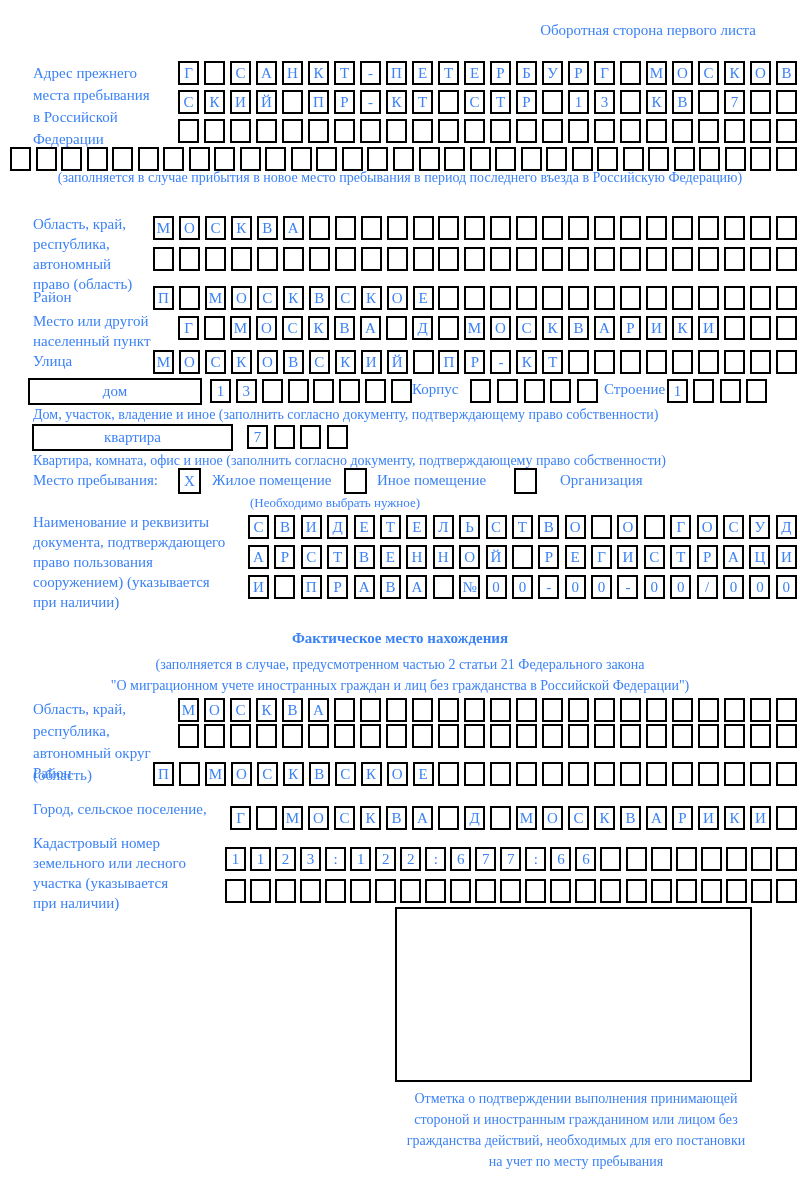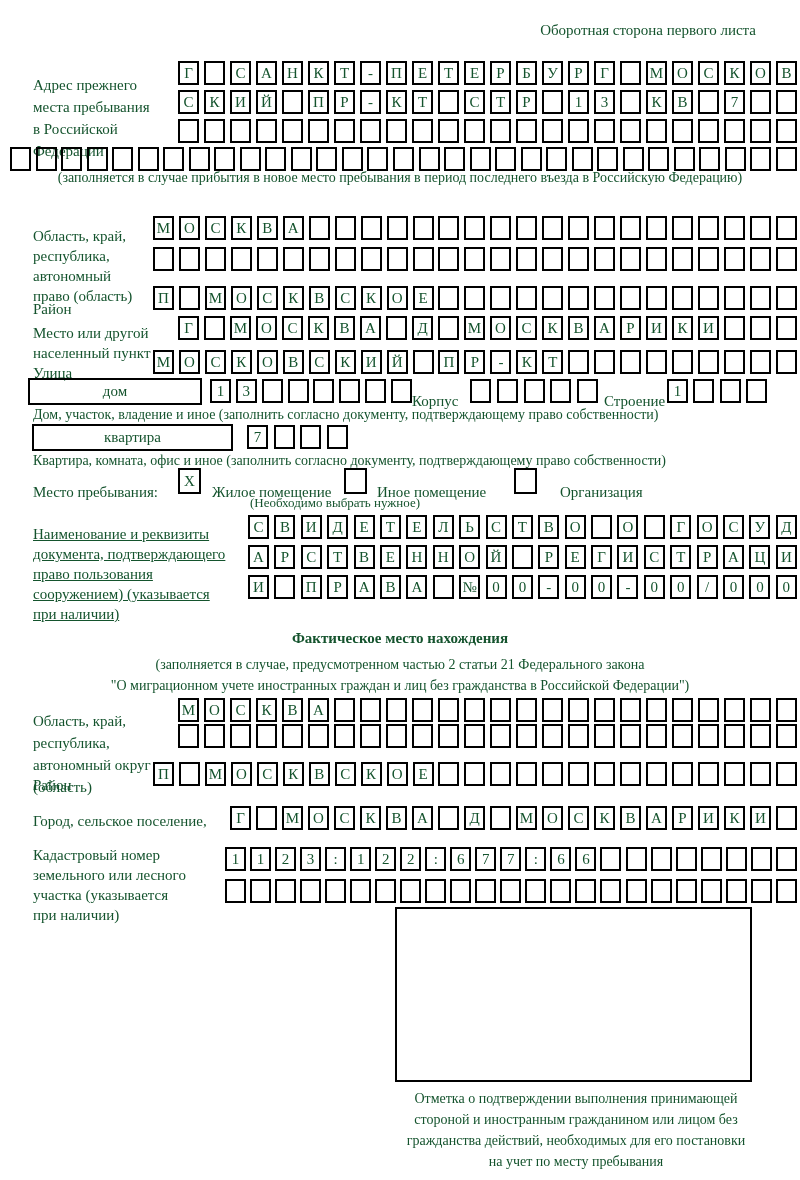--- a/index.html
+++ b/index.html
@@ -1,24 +1,24 @@
 <!DOCTYPE html>
 <html><head>
 <meta charset="utf-8">
 <style>
   * { box-sizing: border-box; }
   html, body { margin: 0; padding: 0; background: #ffffff; }
   .page {
     position: relative; width: 800px; height: 1180px;
-    background: #ffffff; color: #14532d;
+    background: #ffffff; color: #3b82f6;
     font-family: "Liberation Serif", "DejaVu Serif", serif;
     overflow: hidden;
   }
   .hdr { position: absolute; left: 0; top: 22px; width: 756px; text-align: right; font-size: 15px; }
-  .lbl { position: absolute; font-size: 15px; margin-top: 12px; }
+  .lbl { position: absolute; font-size: 15px; }
   .lines div { white-space: nowrap; }
   .lh20 { line-height: 20px; }
   .lh22 { line-height: 22px; }
   .caption { position: absolute; font-size: 14px; }
   .center { text-align: center; }
   .small { font-size: 13px; }
   .sect-title { position: absolute; left: 0; width: 800px; text-align: center; font-weight: bold; font-size: 15px; }
   .boxrow { position: absolute; display: flex; justify-content: space-between; height: 24px; }
   .cbox {
     flex: 0 0 21px; width: 21px; height: 24px; border: 2px solid #000;
@@ -353,21 +353,21 @@
 
   <div class="lbl" style="left:33px; top:472px;">Место пребывания:</div>
   <div class="chk" style="left:178px; top:468px;">X</div>
   <div class="lbl" style="left:212px; top:472px;">Жилое помещение</div>
   <div class="chk" style="left:344px; top:468px;"></div>
   <div class="lbl" style="left:377px; top:472px;">Иное помещение</div>
   <div class="chk" style="left:514px; top:468px;"></div>
   <div class="lbl" style="left:560px; top:472px;">Организация</div>
   <div class="caption small center" style="left:225px; top:495px; width:220px;">(Необходимо выбрать нужное)</div>
 
-  <div class="lbl lines lh20" style="left:33px; top:512px; width:215px;text-decoration:underline;">
+  <div class="lbl lines lh20" style="left:33px; top:512px; width:215px;">
       <div>Наименование и реквизиты</div>
       <div>документа, подтверждающего</div>
       <div>право пользования</div>
       <div>сооружением) (указывается</div>
       <div>при наличии)</div>
     </div>
   <div class="boxrow" style="left:248px; top:515px; width:549px;">
       <span class="cbox">С</span>
       <span class="cbox">В</span>
       <span class="cbox">И</span>

